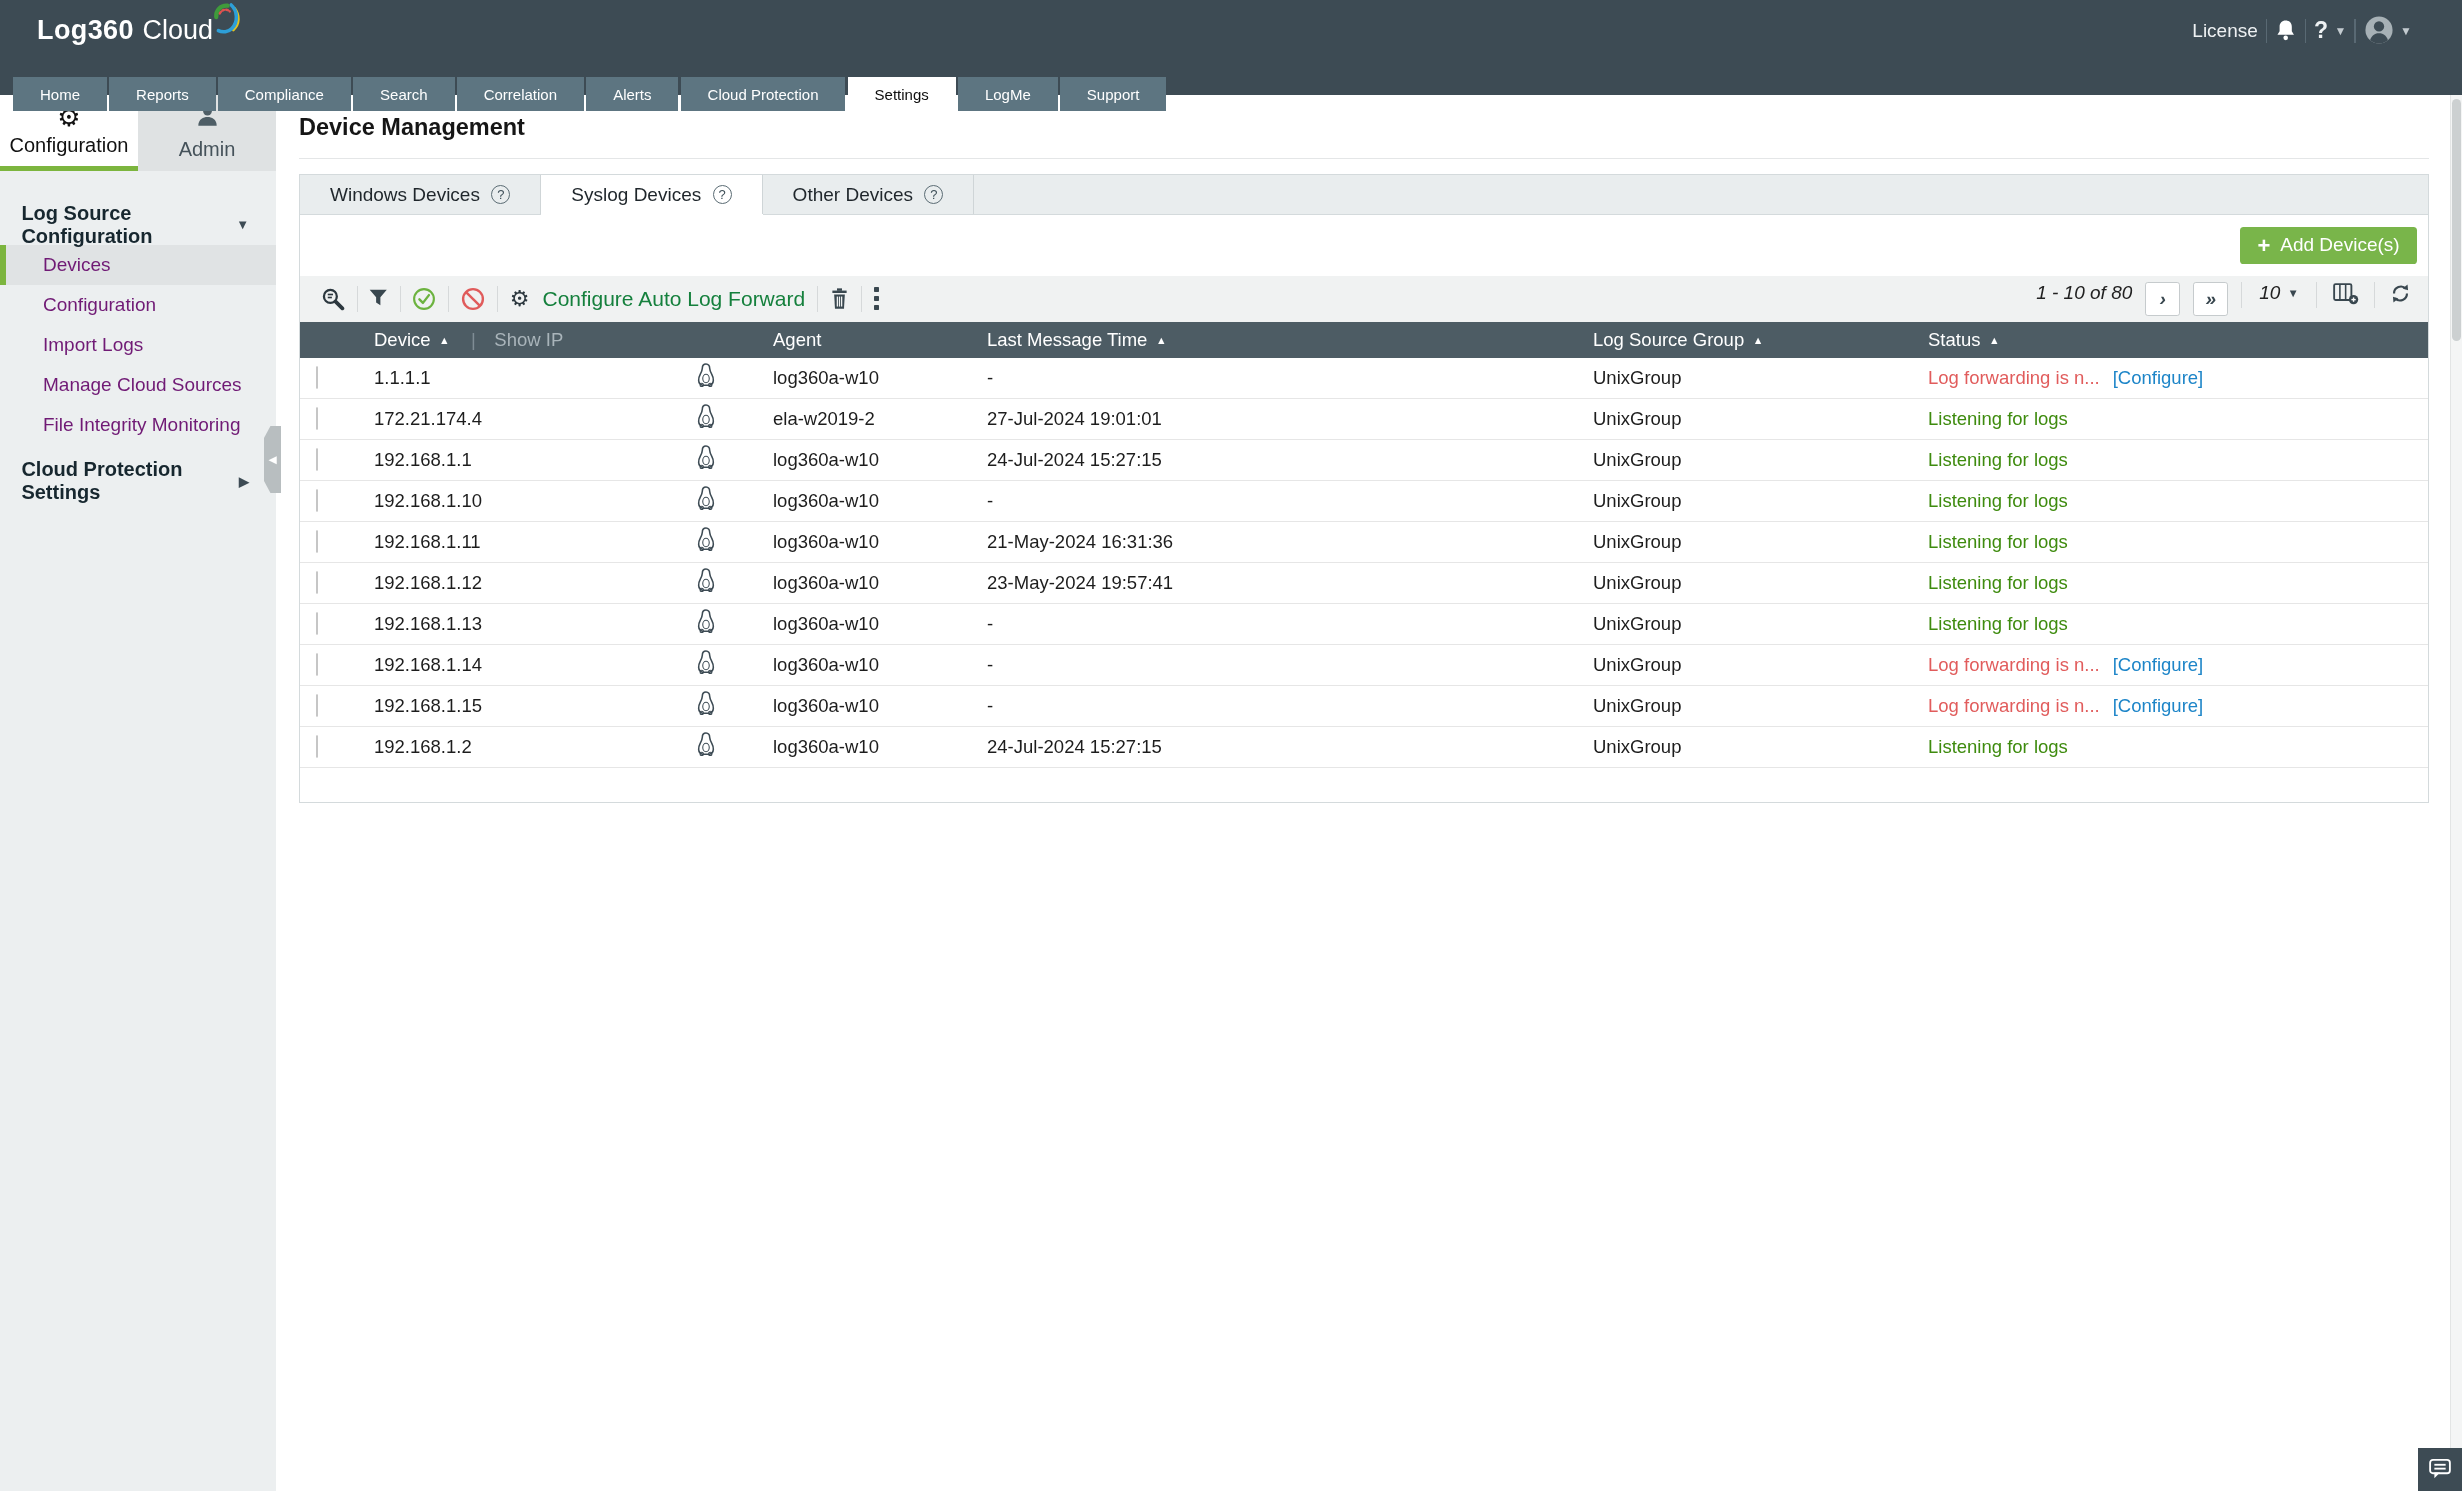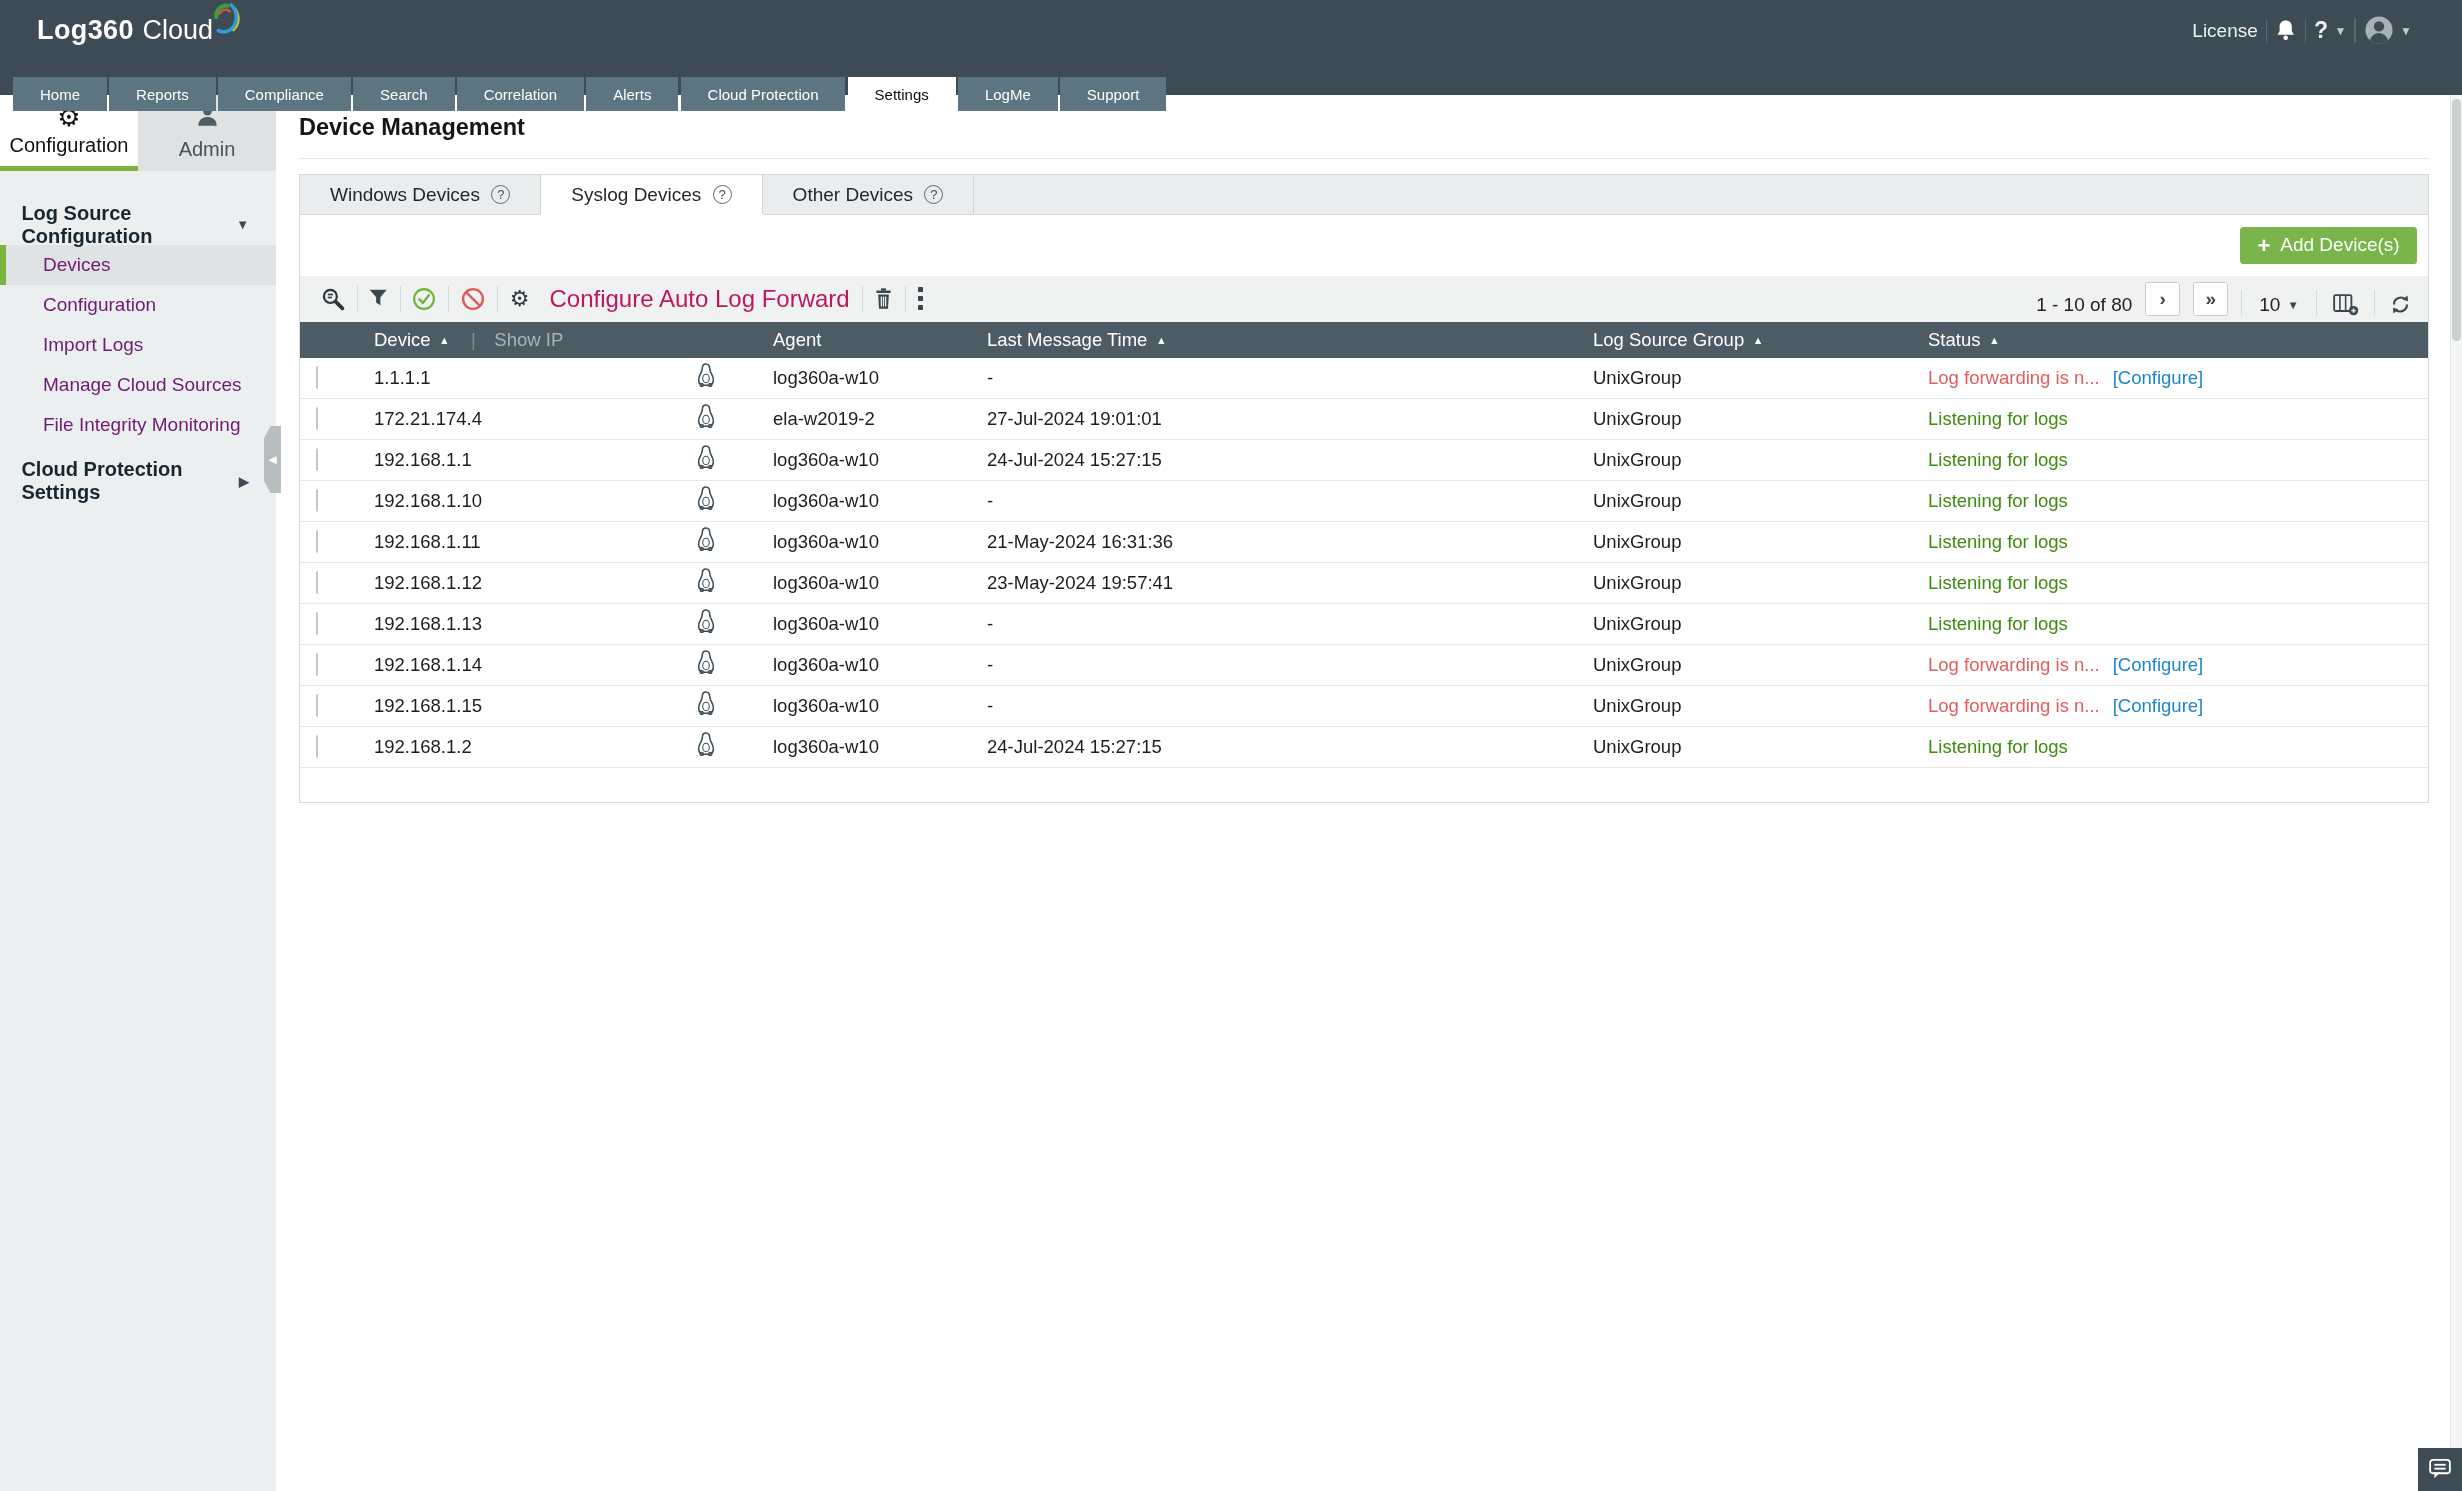--- a/index.html
+++ b/index.html
@@ -62,25 +62,25 @@
   .panel-top{display:flex;justify-content:flex-end;padding:11.4px 11.4px 11.4px 0;}
   .add-btn{background:#79b54a;color:#fff;font-size:19px;border-radius:3.6px;padding:7.8px 17px;
     display:flex;gap:10px;align-items:center;cursor:pointer;}
   .add-plus{font-weight:700;font-size:22px;line-height:19px;}
   
   .toolbar{height:46px;background:#f0f2f2;display:flex;align-items:center;justify-content:space-between;
     padding:0 14.2px 0 8.5px;}
   .tool-left{display:flex;align-items:center;}
   .tool-item{padding:0 12px;display:flex;align-items:center;cursor:pointer;}
   .tool-sep{width:0.7px;height:26px;background:#d6d9da;}
-  .alf-label{color:#be185d;font-size:24px;margin-left:20px;}
+  .alf-label{color:#15803d;font-size:21px;margin-left:13px;}
   .gear-small{font-size:22px;color:#2c383f;line-height:21.4px;}
   .vdots{display:flex;flex-direction:column;gap:3.6px;}
   .vdots span{width:5px;height:5px;background:#39474f;border-radius:0.7px;display:block;}
-  .tool-right{display:flex;align-items:flex-end;gap:13px;font-size:19px;color:#222;}
+  .tool-right{display:flex;align-items:flex-start;gap:13px;font-size:19px;color:#222;font-style:italic;}
   .page-btn{width:33px;height:32px;background:#fff;border:0.7px solid #c6cbcd;border-radius:2.8px;
     display:flex;align-items:center;justify-content:center;font-size:19px;color:#39474f;font-weight:700;cursor:pointer;}
   .psize{display:flex;align-items:center;gap:7.1px;cursor:pointer;padding:0 4.3px;}
   .psize .dn{font-size:11.4px;color:#39474f;}
   
   .grid-head,.grid-row{display:grid;grid-template-columns:54px 321px 78px 214px 606px 335px 1fr;align-items:center;}
   .grid-head{background:#4d5c64;color:#fff;height:36px;font-size:18.5px;}
   .grid-row{height:40px;border-bottom:0.7px solid #e6e6e6;font-size:18.5px;color:#1d1d1d;background:#fff;}
   .cb{width:21.4px;height:21.4px;border:0.7px solid #c6c6c6;background:#fff;border-radius:2.1px;margin-left:15.7px;cursor:pointer;}
   .cb.hdr{border:none;}

